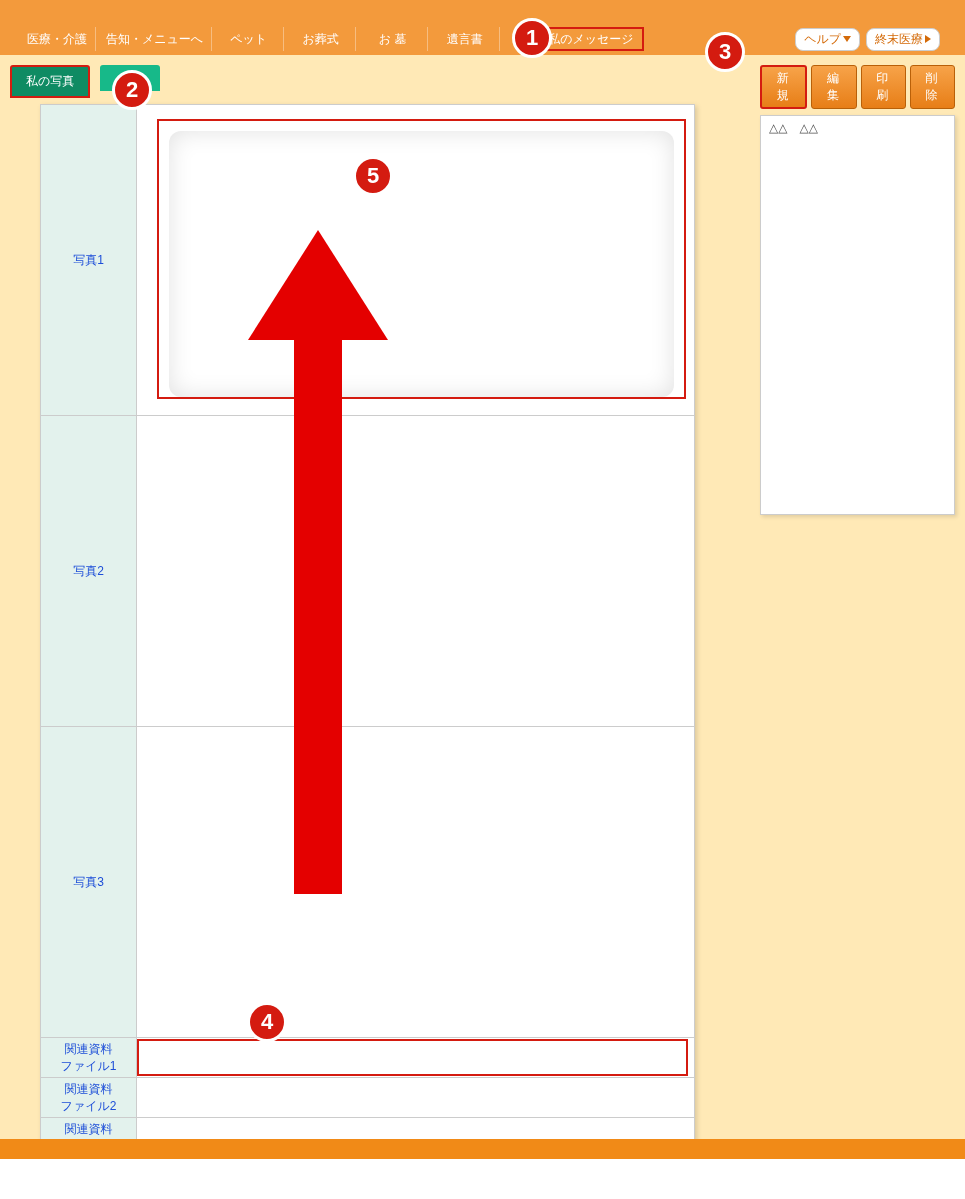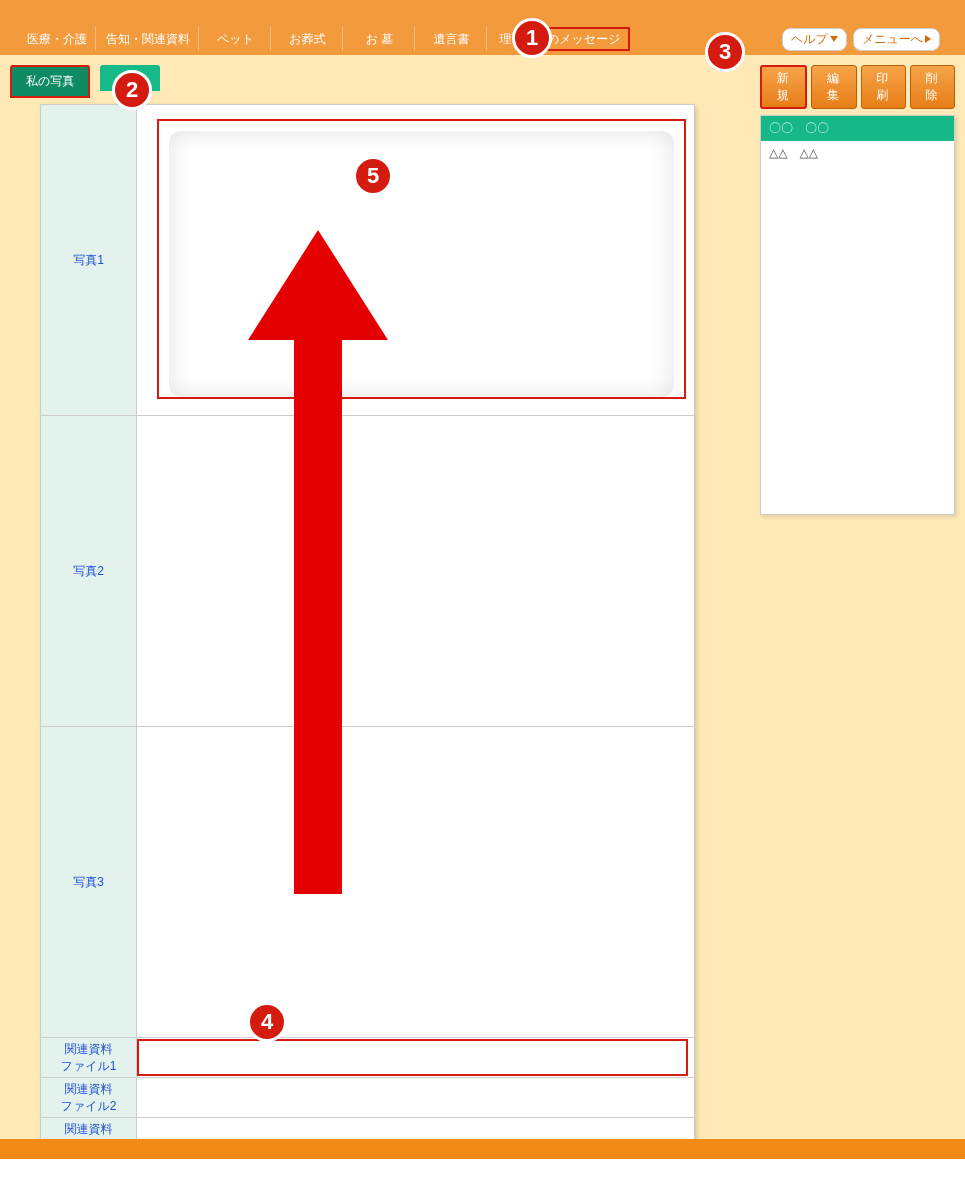--- a/index.html
+++ b/index.html
@@ -122,35 +122,35 @@
   }
 </style>
 </head>
 <body>
 
 <div class="wrap">
   <div class="topbar"></div>
 
   <div class="menubar">
     <div class="menu-item">医療・介護</div>
-    <div class="menu-item">告知・関連資料</div>
+    <div class="menu-item">告知・メニューへ</div>
     <div class="menu-item">ペット</div>
     <div class="menu-item">お葬式</div>
     <div class="menu-item">お 墓</div>
     <div class="menu-item">遺言書</div>
     <div class="menu-item" style="min-width:34px">理</div>
     <div class="menu-item highlighted last">私のメッセージ</div>
 
     <div class="right-buttons">
       <button class="pill-btn">
         <span>ヘルプ</span>
         <span class="tri-down"></span>
       </button>
       <button class="pill-btn">
-        <span>メニューへ</span>
+        <span>終末医療</span>
         <span class="tri-right"></span>
       </button>
     </div>
   </div>
 
   <div class="content-area">
     <div class="left-col">
       <div class="subtabs">
         <div class="subtab active">私の写真</div>
         <div class="subtab behind" style="margin-left:-10px;padding-left:20px;width:60px;height:26px;"></div>
@@ -200,21 +200,20 @@
     </div>
 
     <div class="right-col">
       <div class="action-buttons">
         <button class="act-btn highlighted">新規</button>
         <button class="act-btn">編集</button>
         <button class="act-btn">印刷</button>
         <button class="act-btn">削除</button>
       </div>
       <div class="list-panel">
-        <div class="list-item selected">〇〇　〇〇</div>
         <div class="list-item plain">△△　△△</div>
       </div>
     </div>
 
     <div class="orange-strip"></div>
   </div>
 
   <div class="anno" style="left:512px; top:18px;">1</div>
   <div class="anno" style="left:112px; top:70px;">2</div>
   <div class="anno" style="left:705px; top:32px;">3</div>

